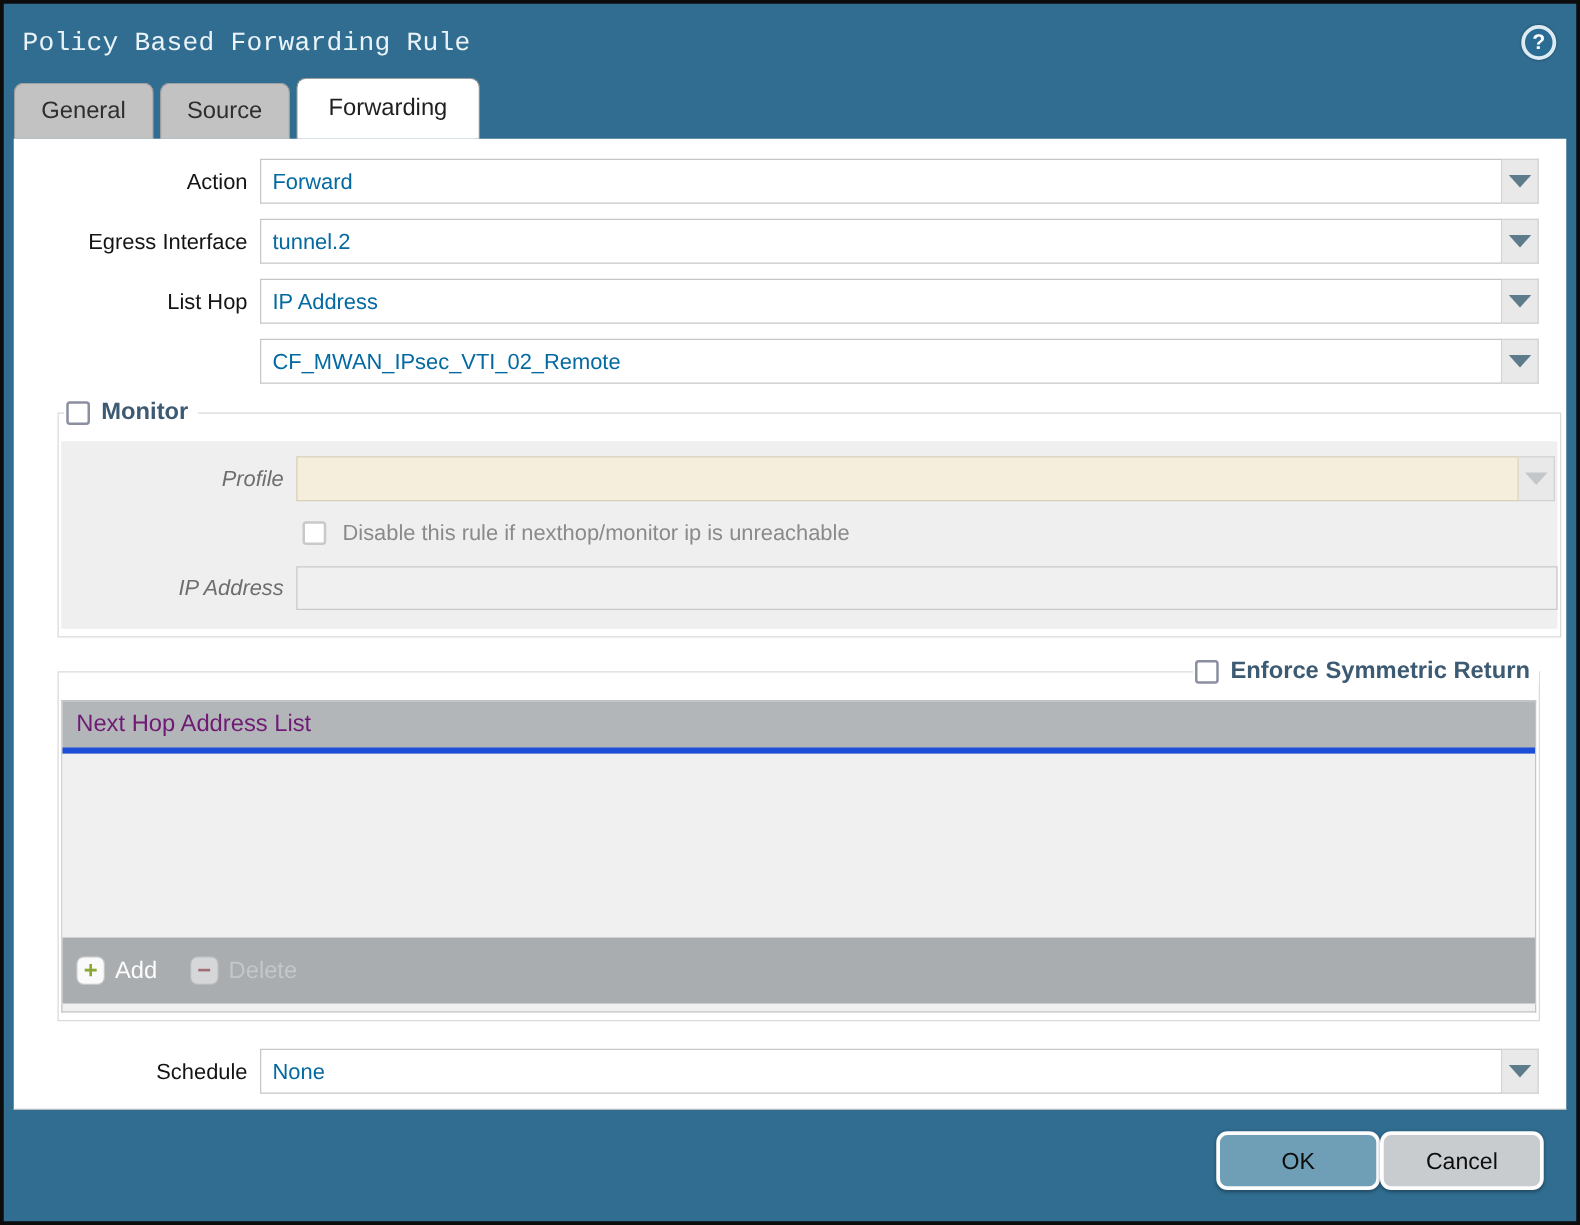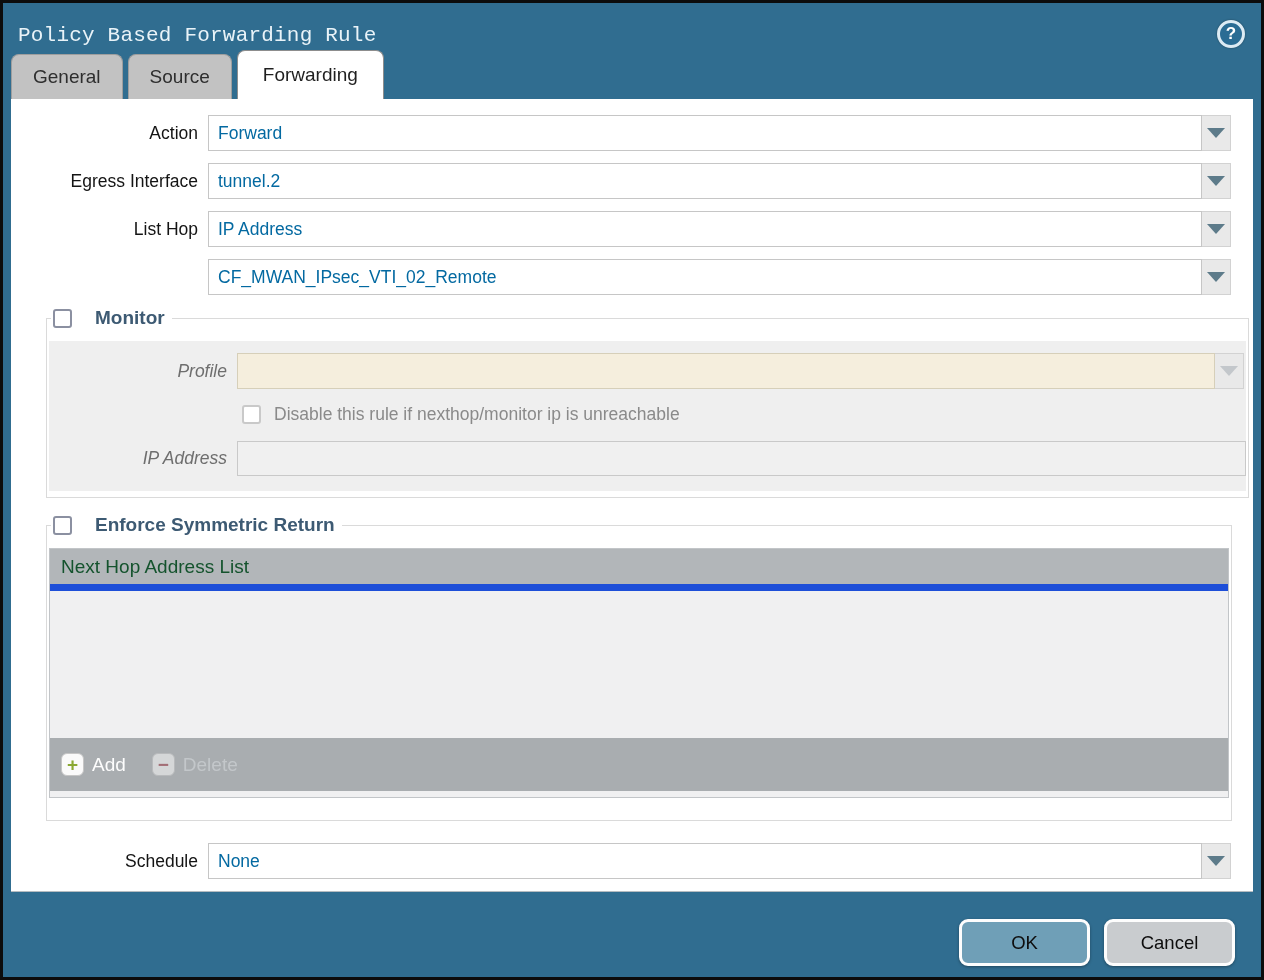--- a/index.html
+++ b/index.html
@@ -52,46 +52,46 @@
     border-left: none; display: flex; align-items: center; justify-content: center; cursor: pointer;
   }
   .caret { width: 0; height: 0; border-left: 9px solid transparent; border-right: 9px solid transparent; border-top: 10px solid #5d7b8a; }
   .dd-btn.disabled { cursor: default; }
   .dd-btn.disabled .caret { border-top-color: #c3c7cb; }
 
   
   fieldset {
     border: 1px solid #dadada; margin: 4px 21px 0 35px; padding: 12px 2px 6px 2px;
   }
-  legend { display: flex; align-items: center; gap: 23px; padding: 0 7px 0 2px; margin-left: 2px; }
+  legend { display: flex; align-items: center; gap: 9px; padding: 0 7px 0 2px; margin-left: 2px; }
   .legend-text { font-size: 19px; font-weight: bold; color: #3d5a73; }
   .checkbox {
     width: 19px; height: 19px; background: #fff; border: 2px solid #8b90a1;
     border-radius: 3px; cursor: pointer; flex: 0 0 auto;
   }
   .checkbox.disabled { border-color: #c9c9c9; cursor: default; }
 
   .monitor-panel { background: #efefef; padding: 12px 0 15px 0; }
   .monitor-panel .row { margin-bottom: 0; }
   .monitor-panel .lbl { width: 188px; color: #6e6e6e; font-style: italic; }
   .combo.profile { width: 1007px; }
   .combo.profile input { background: #f5eedd; border-color: #d6cfb9; }
   .cb-row { display: flex; align-items: center; gap: 13px; margin: 15px 0 16px 193px; }
   .cb-row .cb-label { font-size: 17.5px; color: #8a8a8a; }
   .input-plain {
     width: 1009px; height: 35px; background: #f0f0f0; border: 1px solid #c9c9c9;
     font-family: inherit; font-size: 17.5px; padding: 0 9px; outline: none;
   }
 
   
-  .fs-symmetric { margin-top: 16px; padding: 12px 2px 16px 2px; }
+  .fs-symmetric { margin-top: 16px; padding: 12px 2px 0 2px; text-align: right; }
   .nh-table { border: 1px solid #c2c5c8; border-bottom: none; }
   .nh-header {
-    height: 42px; background: #b2b6b9; color: #14532d; font-size: 19px;
-    display: flex; align-items: center; padding-left: 11px; border-bottom: 7px solid #1d4ed8;
+    height: 42px; background: #b2b6b9; color: #701a75; font-size: 19px;
+    display: flex; align-items: center; padding-left: 11px; border-bottom: 5px solid #1d4ed8;
   }
   .nh-body { height: 147px; background: #f0f0f1; }
   .nh-footer {
     height: 53px; background: #a9adb0; display: flex; align-items: center;
     padding-left: 11px; gap: 26px;
   }
   .tool-btn { display: flex; align-items: center; gap: 8px; cursor: pointer; }
   .tool-icon {
     width: 23px; height: 23px; background: #fafafa; border: 1px solid #c6c6c6;
     border-radius: 6px; display: flex; align-items: center; justify-content: center;
@@ -101,21 +101,21 @@
   .tool-btn.add .tool-label { color: #fdfdfd; font-size: 19px; }
   .tool-btn.delete { cursor: default; }
   .tool-btn.delete .tool-icon { color: #9e3b45; opacity: .55; }
   .tool-btn.delete .tool-label { color: #c3c7ca; font-size: 19px; }
   .nh-bottom-strip { height: 7px; background: #f0f0f1; border: 1px solid #c2c5c8; border-top: none; margin-bottom: 6px; }
 
   .schedule-row { margin-top: 22px; }
 
   
   .footer { position: relative; height: 89px; flex: 0 0 auto; }
-  .footer-buttons { position: absolute; right: 26px; bottom: 15px; display: flex; gap: 14px; }
+  .footer-buttons { position: absolute; right: 26px; bottom: 25px; display: flex; }
   .btn {
     width: 131px; height: 47px; border-radius: 9px; border: 3px solid #fdfdfd;
     font-family: inherit; font-size: 18.5px; color: #0d0d0d; cursor: pointer;
     box-shadow: 0 1px 3px rgba(0,0,0,.35);
   }
   .btn.ok { background: #6f9fb7; }
   .btn.cancel { background: #c9cccf; }
 </style>
 </head>
 <body>

